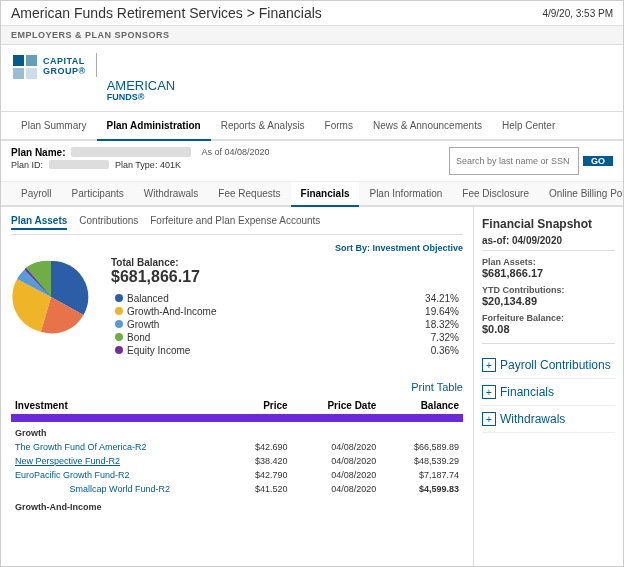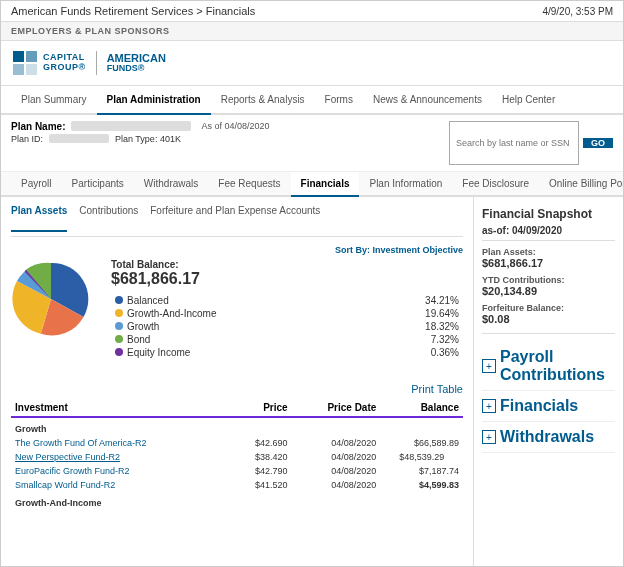--- a/index.html
+++ b/index.html
@@ -25,38 +25,38 @@
     .top-bar {
       display: flex;
       justify-content: space-between;
       align-items: center;
       background: #fff;
       padding: 4px 10px;
       border-bottom: 1px solid #ddd;
       font-size: 10px;
       color: #333;
     }
-    .top-bar-breadcrumb { font-size: 11px; color: #333; }
+    .top-bar-breadcrumb { font-size: 14px; color: #333; }
     .top-bar-time { font-size: 10px; color: #333; }
     
     .employers-bar {
       background: #f5f5f5;
       padding: 4px 10px;
       font-size: 9px;
       color: #666;
       letter-spacing: 0.5px;
       font-weight: bold;
       border-bottom: 1px solid #ddd;
     }
     
     .logo-area {
       padding: 8px 10px;
       border-bottom: 1px solid #ddd;
       display: flex;
-      align-items: center;
+      align-items: flex-start;
       gap: 6px;
     }
     .logo-capital {
       display: flex;
       align-items: center;
       gap: 4px;
     }
     .logo-icon {
       width: 28px;
       height: 28px;
@@ -83,23 +83,24 @@
       height: 24px;
       background: #aaa;
       margin: 0 4px;
     }
     .logo-american {
       display: flex;
       flex-direction: column;
       line-height: 1.1;
     }
     .logo-american-text {
-      font-size: 11px;
-      font-weight: bold;
-      color: #005b8e;
+      font-size: 13px;
+      font-weight: normal;
+      color: #005b8e;
+      margin-top: 26px;
     }
     .logo-funds-text {
       font-size: 9px;
       font-weight: bold;
       color: #005b8e;
     }
     
     .main-nav {
       display: flex;
       align-items: flex-start;
@@ -132,21 +133,21 @@
     .plan-header-left { display: flex; flex-direction: column; gap: 2px; }
     .plan-name-row { display: flex; align-items: flex-start; gap: 6px; font-size: 10px; }
     .plan-name-label { font-weight: bold; }
     .plan-name-value { background: #ddd; width: 120px; height: 10px; display: inline-block; border-radius: 2px; }
     .plan-asof { font-size: 9px; color: #555; margin-left: 4px; }
     .plan-id-row { font-size: 9px; color: #333; display: flex; gap: 6px; }
     .plan-id-box { background: #ddd; width: 60px; height: 9px; display: inline-block; border-radius: 2px; }
     .plan-header-right { display: flex; align-items: center; gap: 4px; }
     .search-input {
       border: 1px solid #aaa;
-      padding: 16px 6px;
+      padding: 8px 6px;
       font-size: 9px;
       color: #999;
       width: 130px;
     }
     .go-btn {
       background: #005b8e;
       color: #fff;
       border: none;
       padding: 0 8px;
       font-size: 9px;
@@ -224,37 +225,37 @@
       height: 14px;
       border: 1px solid #005b8e;
       display: flex;
       align-items: center;
       justify-content: center;
       color: #005b8e;
       font-size: 10px;
       flex-shrink: 0;
     }
     .snapshot-link-text {
-      font-size: 16px;
-      color: #005b8e;
-      font-weight: bold;
+      font-size: 12px;
+      color: #005b8e;
+      font-weight: normal;
     }
     
     .asset-tabs {
       display: flex;
       gap: 12px;
       margin-bottom: 8px;
       border-bottom: 1px solid #ddd;
       padding-bottom: 4px;
     }
     .asset-tab {
       font-size: 10px;
       color: #555;
       cursor: pointer;
-      padding-bottom: 14px;
+      padding-bottom: 2px;
     }
     .asset-tab.active {
       color: #005b8e;
       border-bottom: 2px solid #005b8e;
       font-weight: bold;
     }
     
     .chart-section {
       display: flex;
       gap: 10px;
@@ -300,21 +301,21 @@
       margin-bottom: 4px;
       cursor: pointer;
     }
     
     .data-table { width: 100%; border-collapse: collapse; margin-top: 4px; }
     .data-table th {
       font-size: 10px;
       font-weight: bold;
       text-align: left;
       padding: 3px 4px;
-      border-bottom: 2px solid #6d28d9;
+      border-bottom: 8px solid #6d28d9;
       color: #000;
     }
     .data-table th:nth-child(2),
     .data-table th:nth-child(3),
     .data-table th:nth-child(4) {
       text-align: right;
     }
     .data-table td {
       font-size: 9px;
       padding: 2px 4px;
@@ -488,30 +489,30 @@
             <tr>
               <td style="color: rgb(0, 91, 142);">The Growth Fund Of America-R2</td>
               <td style="text-align: right;">$42.690</td>
               <td style="text-align: right;">04/08/2020</td>
               <td style="text-align: right;">$66,589.89</td>
             </tr>
             <tr>
               <td style="color: rgb(0, 91, 142); text-decoration: underline;">New Perspective Fund-R2</td>
               <td style="text-align: right;">$38.420</td>
               <td style="text-align: right;">04/08/2020</td>
-              <td style="text-align: center;">$48,539.29</td>
+              <td style="text-align: right;">$48,539.29</td>
             </tr>
             <tr>
               <td style="color: rgb(0, 91, 142);">EuroPacific Growth Fund-R2</td>
               <td style="text-align: right;">$42.790</td>
               <td style="text-align: right;">04/08/2020</td>
               <td style="text-align: right;">$7,187.74</td>
             </tr>
             <tr>
-              <td style="color: rgb(0, 91, 142);">Smallcap World Fund-R2</td>
+              <td style="color: rgb(0, 91, 142); text-align: center;">Smallcap World Fund-R2</td>
               <td style="text-align: right;">$41.520</td>
               <td style="text-align: right;">04/08/2020</td>
               <td style="text-align: right; font-weight: bold;">$4,599.83</td>
             </tr>
             <tr>
               <td colspan="4" style="font-weight: bold; padding-top: 6px;">Growth-And-Income</td>
             </tr>
           </tbody>
       </table>
     </div>

